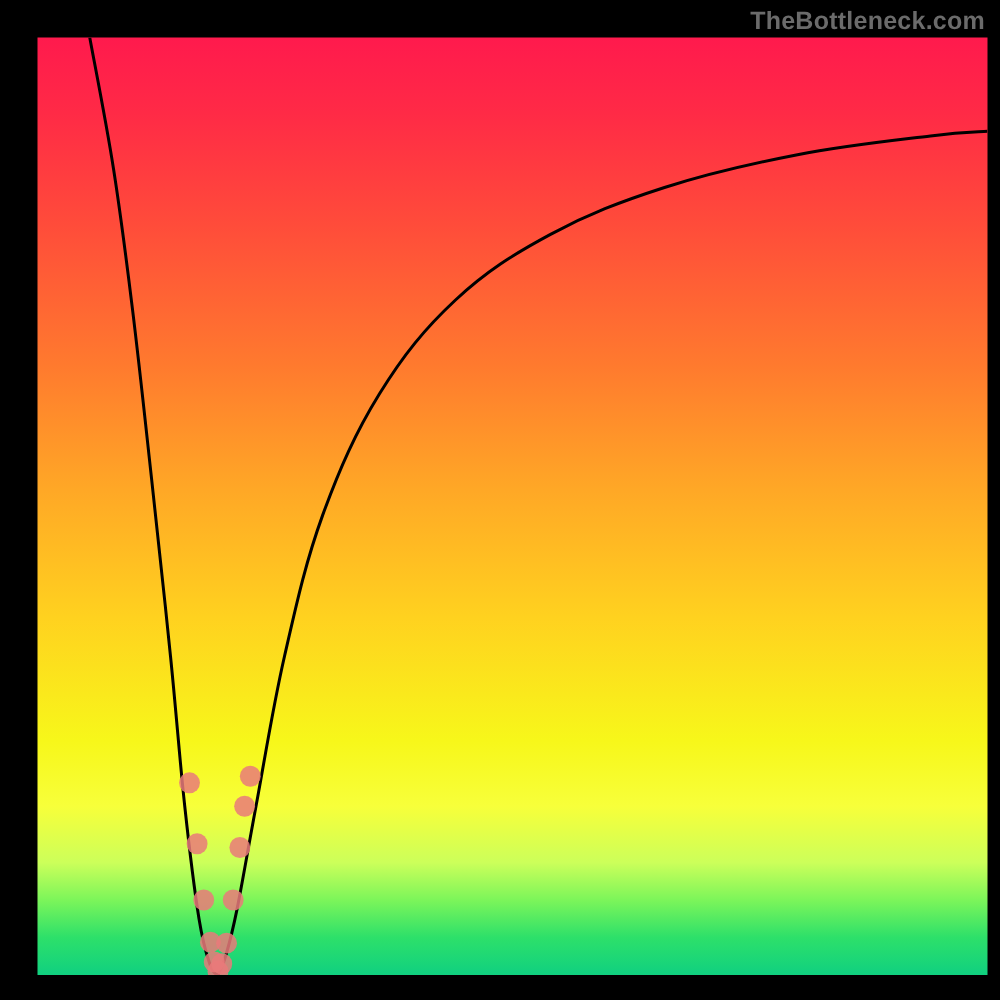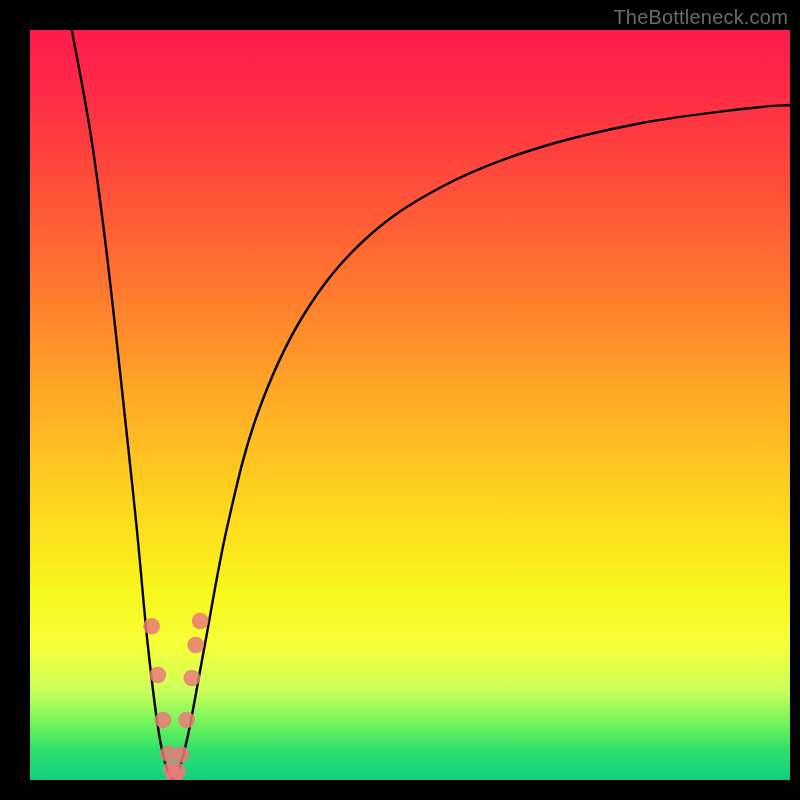--- a/index.html
+++ b/index.html
@@ -44,21 +44,21 @@
     left: 0;
     top: 0;
   }
   .watermark {
     position: absolute;
     top: 6px;
     right: 12px;
     color: #6b6b6b;
     font-size: 20px;
     letter-spacing: 0.2px;
-    font-weight: 400;
+    font-weight: 700;
     user-select: none;
   }
 </style>
 </head>
 <body>
 
 <div class="frame">
 
   <div class="watermark">TheBottleneck.com</div>
 

